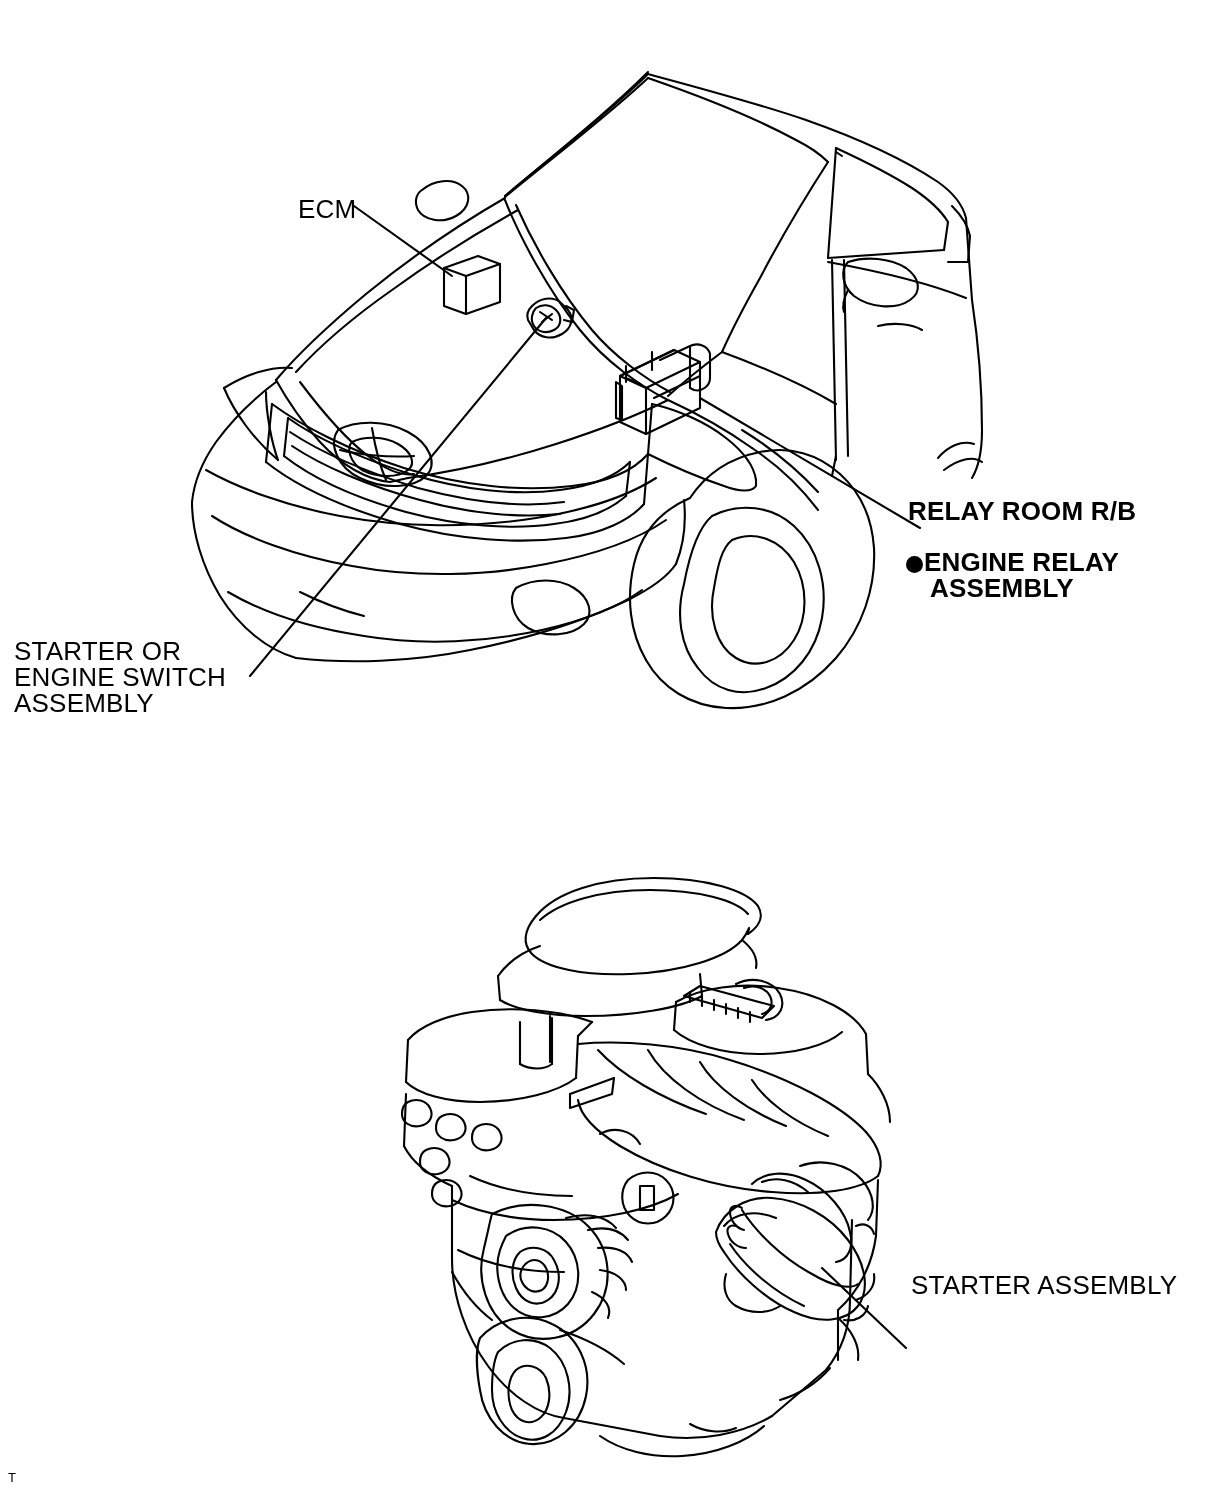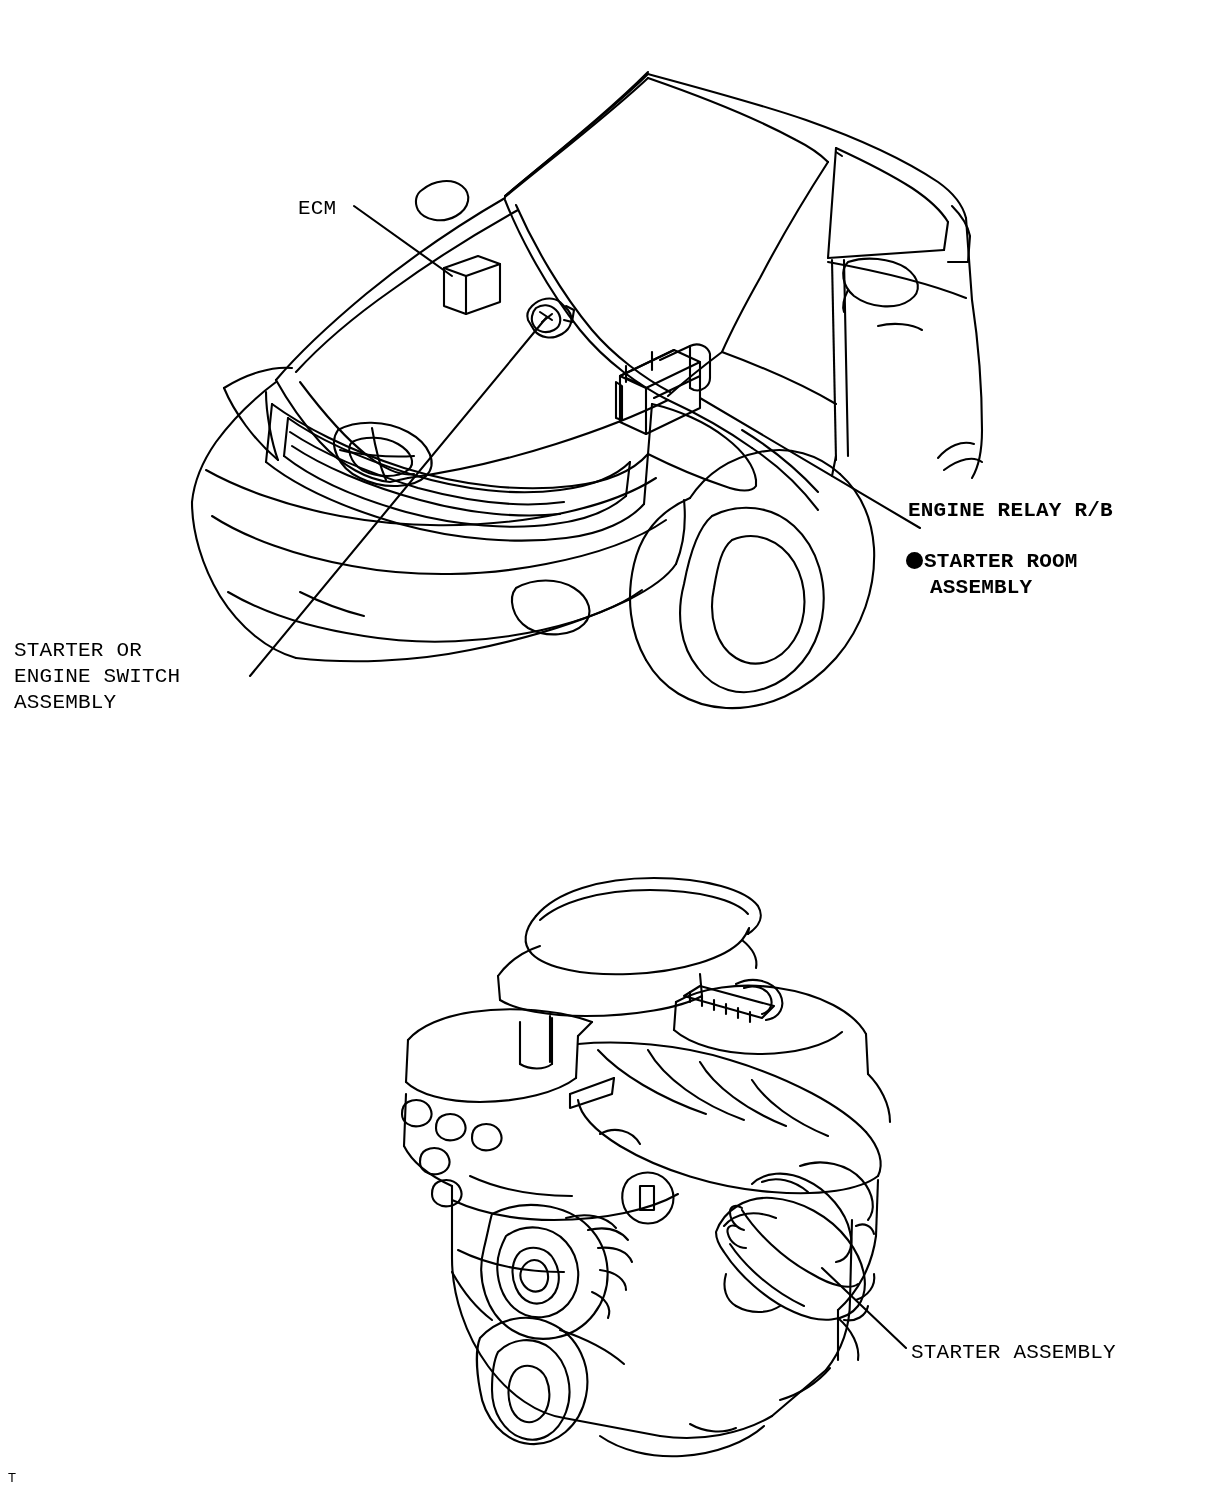--- a/index.html
+++ b/index.html
@@ -22,42 +22,42 @@
     height: 1498px;
   }
   svg.art {
     position: absolute;
     left: 0; top: 0;
     width: 1210px;
     height: 1498px;
   }
   .lbl {
     position: absolute;
-    font-family: Liberation Mono, monospace;
-    font-size: 21px;
+    font-family: Liberation Sans, sans-serif;
+    font-size: 26px;
     line-height: 26px;
     letter-spacing: 0.2px;
     white-space: pre;
     color: #000;
   }
   .lbl.bold { font-weight: bold; }
   .bullet-dot {
     display: inline-block;
     width: 17px;
     height: 17px;
     border-radius: 50%;
     background: #000;
     vertical-align: -2px;
     margin-right: 1px;
   }
   #label-ecm { left: 298px; top: 196px; }
   #label-engine-room-rb { left: 908px; top: 498px; font-weight: bold; }
   #label-starter-relay { left: 906px; top: 549px; }
   #label-ignition-switch { left: 14px; top: 638px; }
-  #label-starter-assembly { left: 911px; top: 1340px; }
+  #label-starter-assembly { left: 911px; top: 1272px; }
   #footer-mark {
     position: absolute;
     left: 8px;
     top: 1470px;
     font-size: 13px;
     font-family: "Liberation Sans", sans-serif;
     color: #000;
   }
 </style>
 </head>
@@ -330,23 +330,23 @@
 
       <g stroke-width="2.1">
         <path d="M822 1268 L 906 1348"></path>
       </g>
 
     </g>
   </svg>
 
   <div class="lbl" id="label-ecm">ECM</div>
 
-  <div class="lbl bold" id="label-engine-room-rb">ENGINE RELAY R/B</div>
-
-  <div class="lbl bold" id="label-starter-relay"><span class="bullet-dot"></span><span>STARTER ROOM</span><br><span style="padding-left:24px;">ASSEMBLY</span></div>
+  <div class="lbl bold" id="label-engine-room-rb">RELAY ROOM R/B</div>
+
+  <div class="lbl bold" id="label-starter-relay"><span class="bullet-dot"></span><span>ENGINE RELAY</span><br><span style="padding-left:24px;">ASSEMBLY</span></div>
 
   <div class="lbl" id="label-ignition-switch"><span>STARTER OR</span><br><span>ENGINE SWITCH</span><br><span>ASSEMBLY</span></div>
 
   <div class="lbl" id="label-starter-assembly">STARTER ASSEMBLY</div>
 
   <div id="footer-mark">T</div>
 
 </div>
 
 </body></html>

